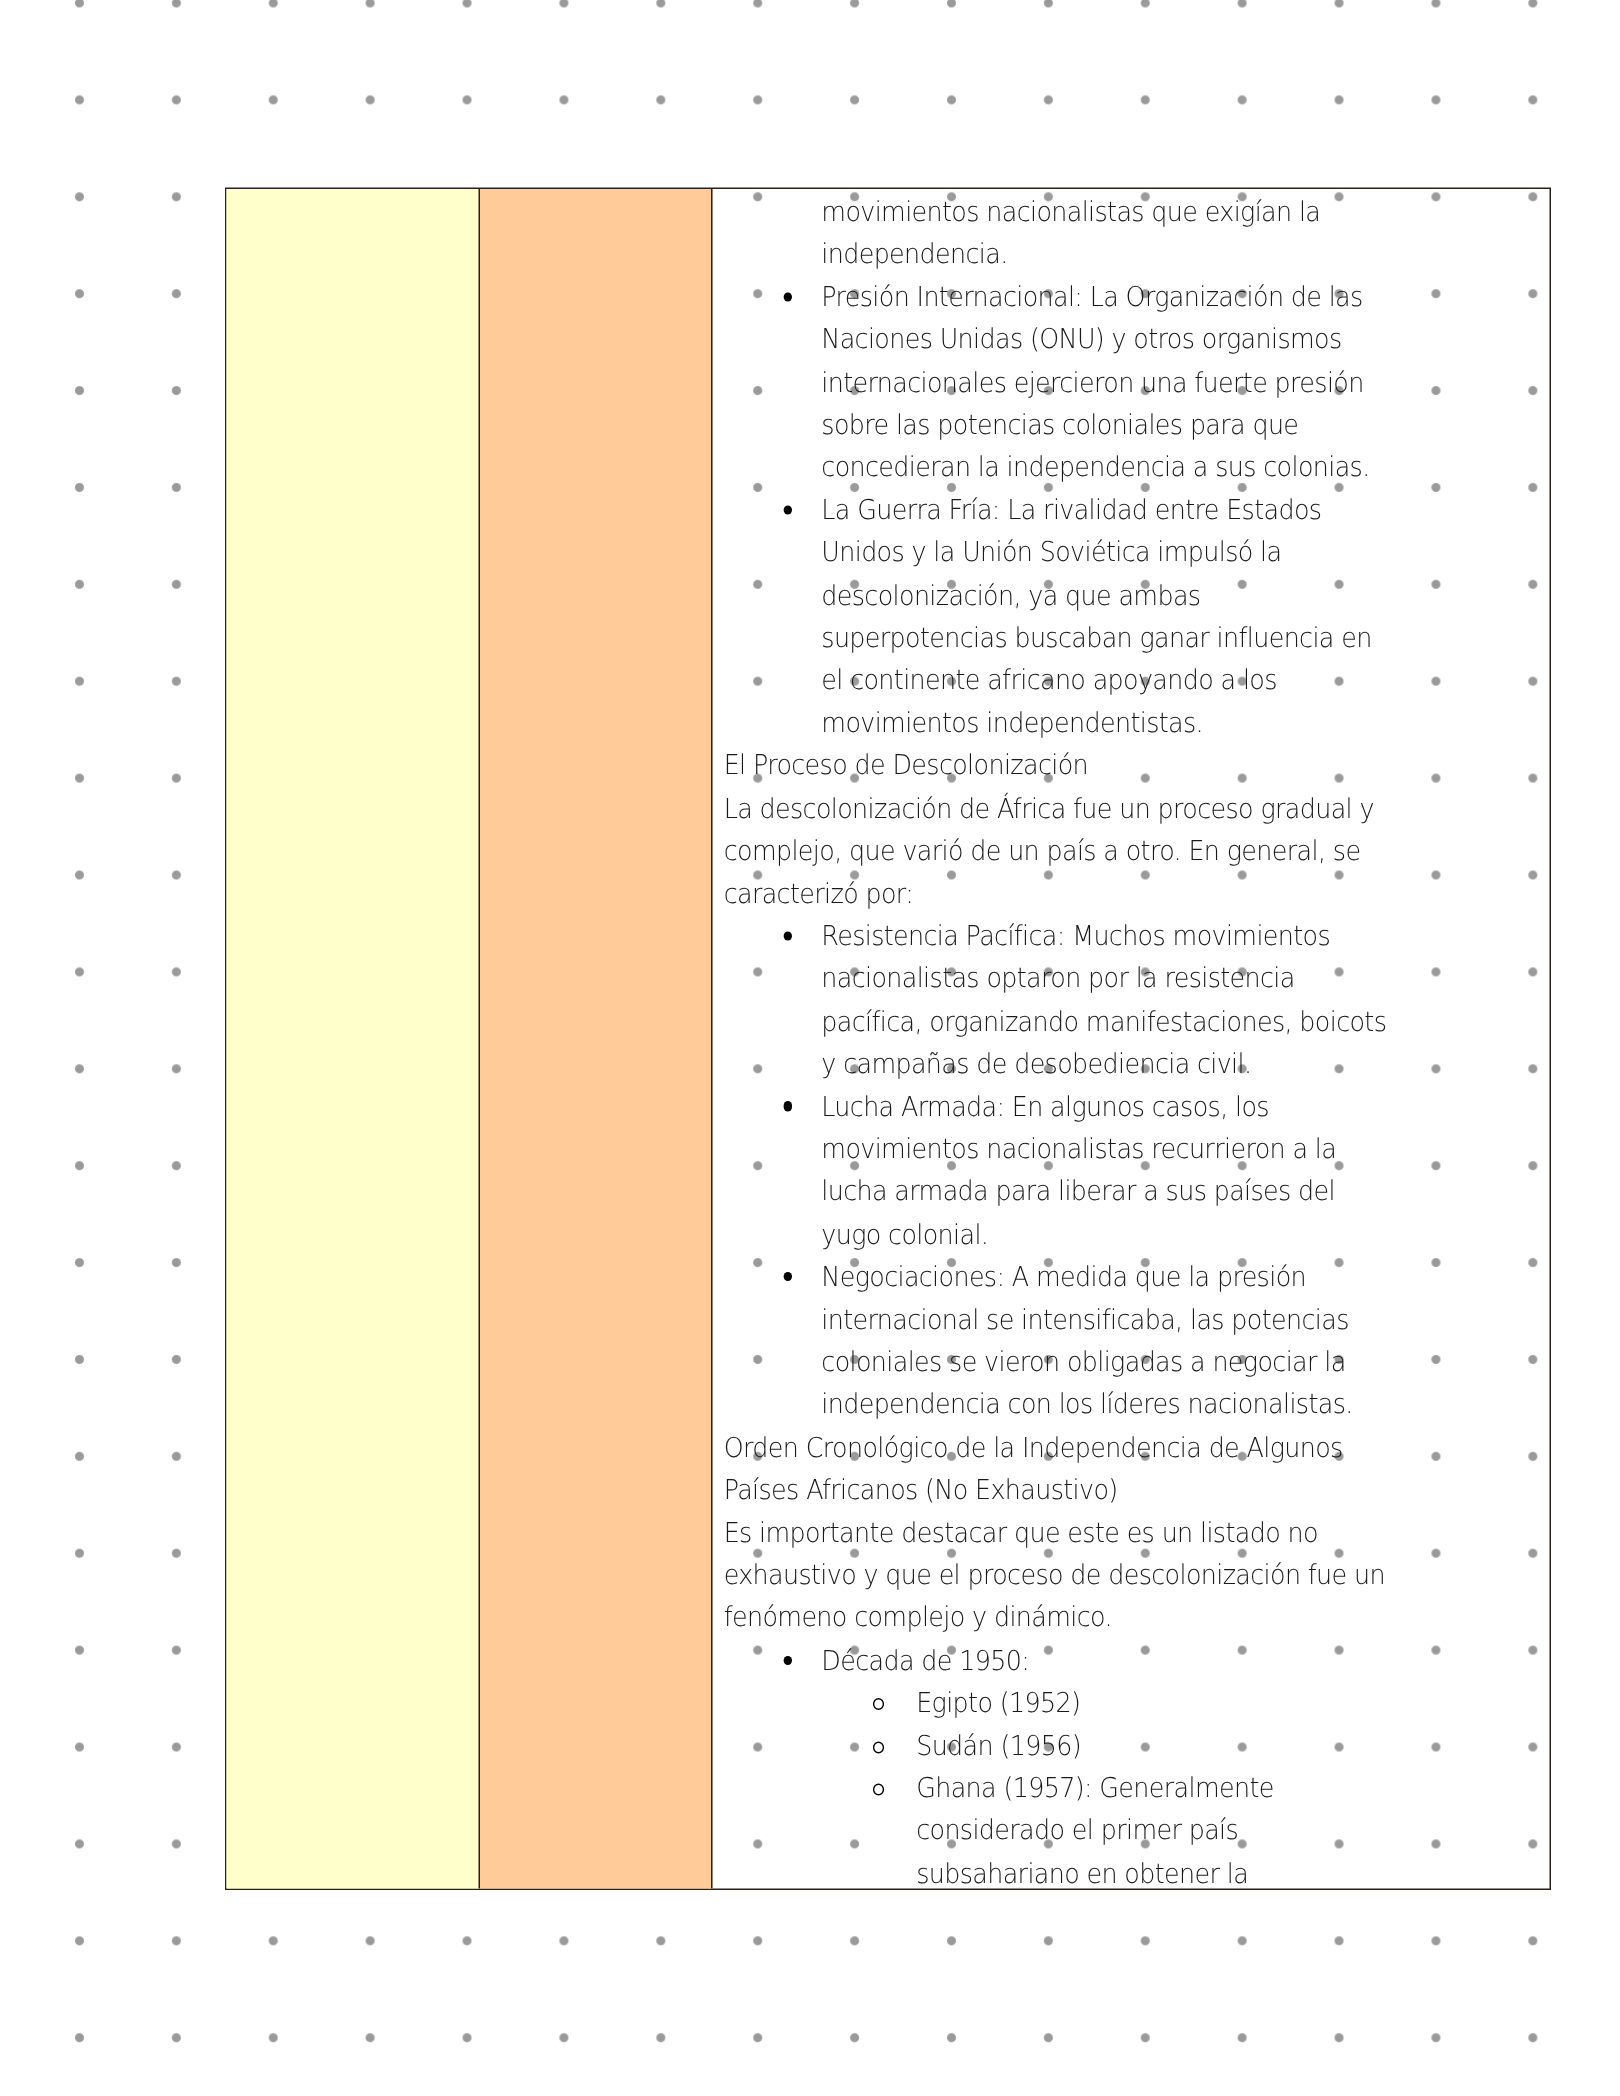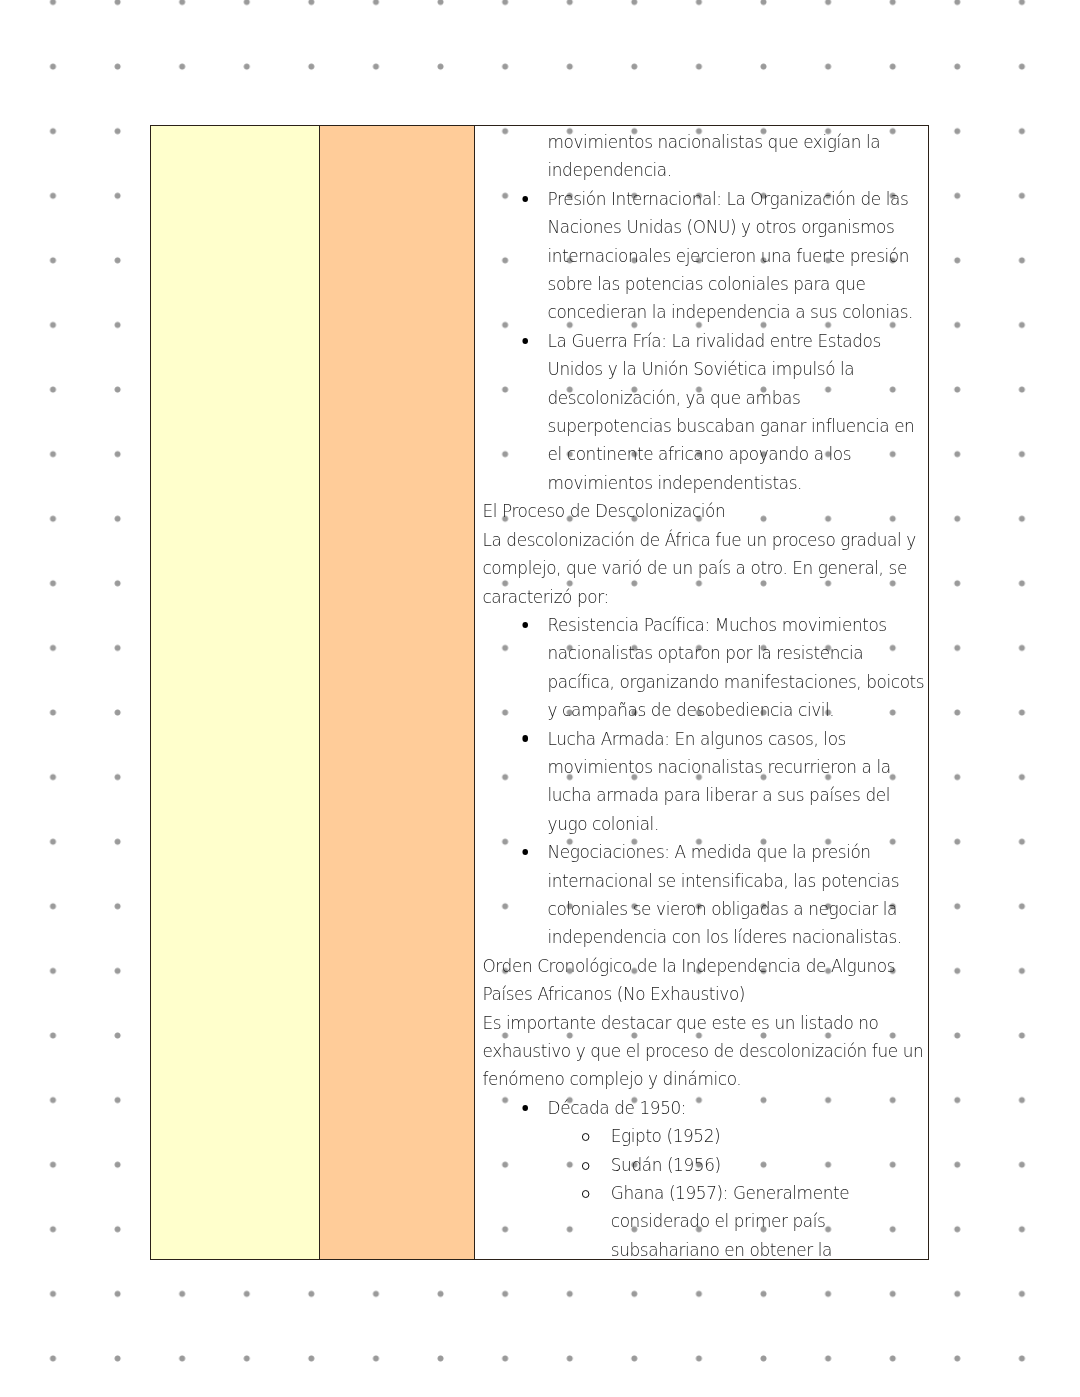--- a/index.html
+++ b/index.html
@@ -14,21 +14,21 @@
       background-color: #ffffff;
       background-image: radial-gradient(circle, #9a9a9a 0 2.6px, rgba(154,154,154,0) 3.4px);
       background-size: 64.6px 64.6px;
       background-position: 20.7px -30.3px;
       font-family: "DejaVu Sans", sans-serif;
     }
     .page-table {
       position: absolute;
       left: 150px;
       top: 125px;
-      width: 779px;
+      width: 884px;
       height: 1135px;
       border: 1.5px solid #2b2118;
       box-sizing: border-box;
       display: flex;
     }
     .col {
       height: 100%;
       box-sizing: border-box;
     }
     .col-1 {

